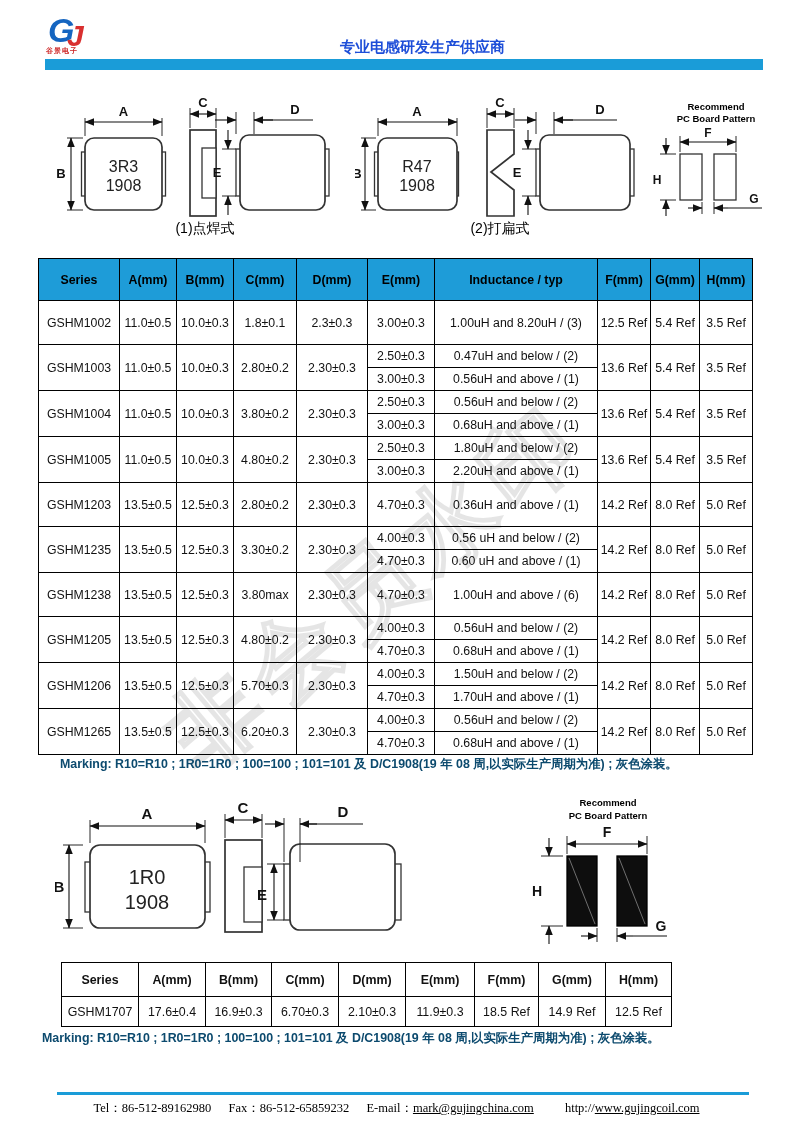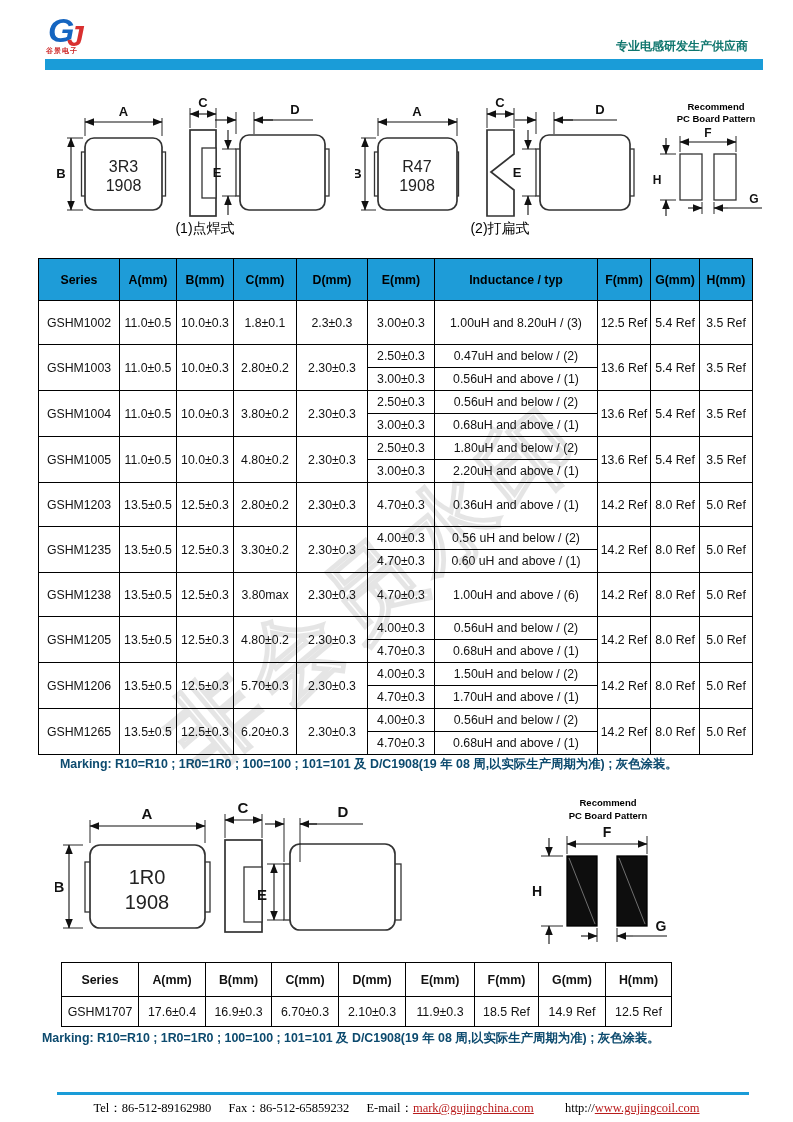--- a/index.html
+++ b/index.html
@@ -1,21 +1,21 @@
 <!DOCTYPE html>
 <html><head>
 <meta charset="utf-8">
 <style>
   html,body{margin:0;padding:0;background:#888;}
   .page{position:relative;width:793px;height:1122px;background:#fff;margin:0 auto;
         font-family:"Liberation Sans",sans-serif;overflow:hidden;color:#111;}
   .abs{position:absolute;}
 
   
-  .slogan{top:38px;left:340px;width:408px;text-align:right;font-weight:bold;font-size:12px;color:#0f766e;}
+  .slogan{top:38px;left:340px;width:408px;text-align:left;font-weight:bold;font-size:15px;color:#1d4ed8;}
   .bluebar{top:59px;left:45px;width:718px;height:11px;background:#1a9cd8;}
   .logo-cn{top:46px;left:46px;font-size:7px;color:#c22;letter-spacing:1px;font-weight:bold;}
 
   
   .heading{top:76px;left:38px;font-family:"Liberation Serif",serif;font-weight:bold;font-size:16px;}
   .heading .dot{display:inline-block;width:10px;height:10px;border-radius:50%;background:#1878cf;margin-right:3px;}
 
   
   .watermark{top:505px;left:115px;width:570px;height:130px;transform:rotate(-40deg);
      font-size:92px;font-weight:bold;letter-spacing:10px;white-space:nowrap;
@@ -51,21 +51,21 @@
   .ext{stroke:#111;stroke-width:0.9;fill:none;}
   .dimtxt{font-weight:bold;fill:#111;}
   .mark{fill:#222;font-weight:500;}
   .cap{fill:#000;font-size:14px;}
   .pcbt{font-weight:bold;fill:#000;font-size:9.5px;}
 
   
   .footline{top:1092px;left:57px;width:692px;height:3px;background:#1a9cd8;}
   .footer{top:1100px;left:0;width:793px;text-align:center;
      font-family:"Liberation Serif",serif;font-size:12.5px;color:#000;}
-  .footer a{color:#b91c1c;text-decoration:underline;}
+  .footer a{color:#000000;text-decoration:underline;}
   .footer span.gap{display:inline-block;width:14px;}
 </style>
 </head>
 <body>
 
 <div class="page">
 
   <svg class="abs" style="top:10px;left:42px" width="60" height="42" viewBox="0 0 60 42">
     <text x="6" y="32" font-size="34" font-weight="bold" font-style="italic" fill="#1565c0">G</text>
     <text x="25" y="36" font-size="30" font-weight="bold" font-style="italic" fill="#d92f2f">J</text>

